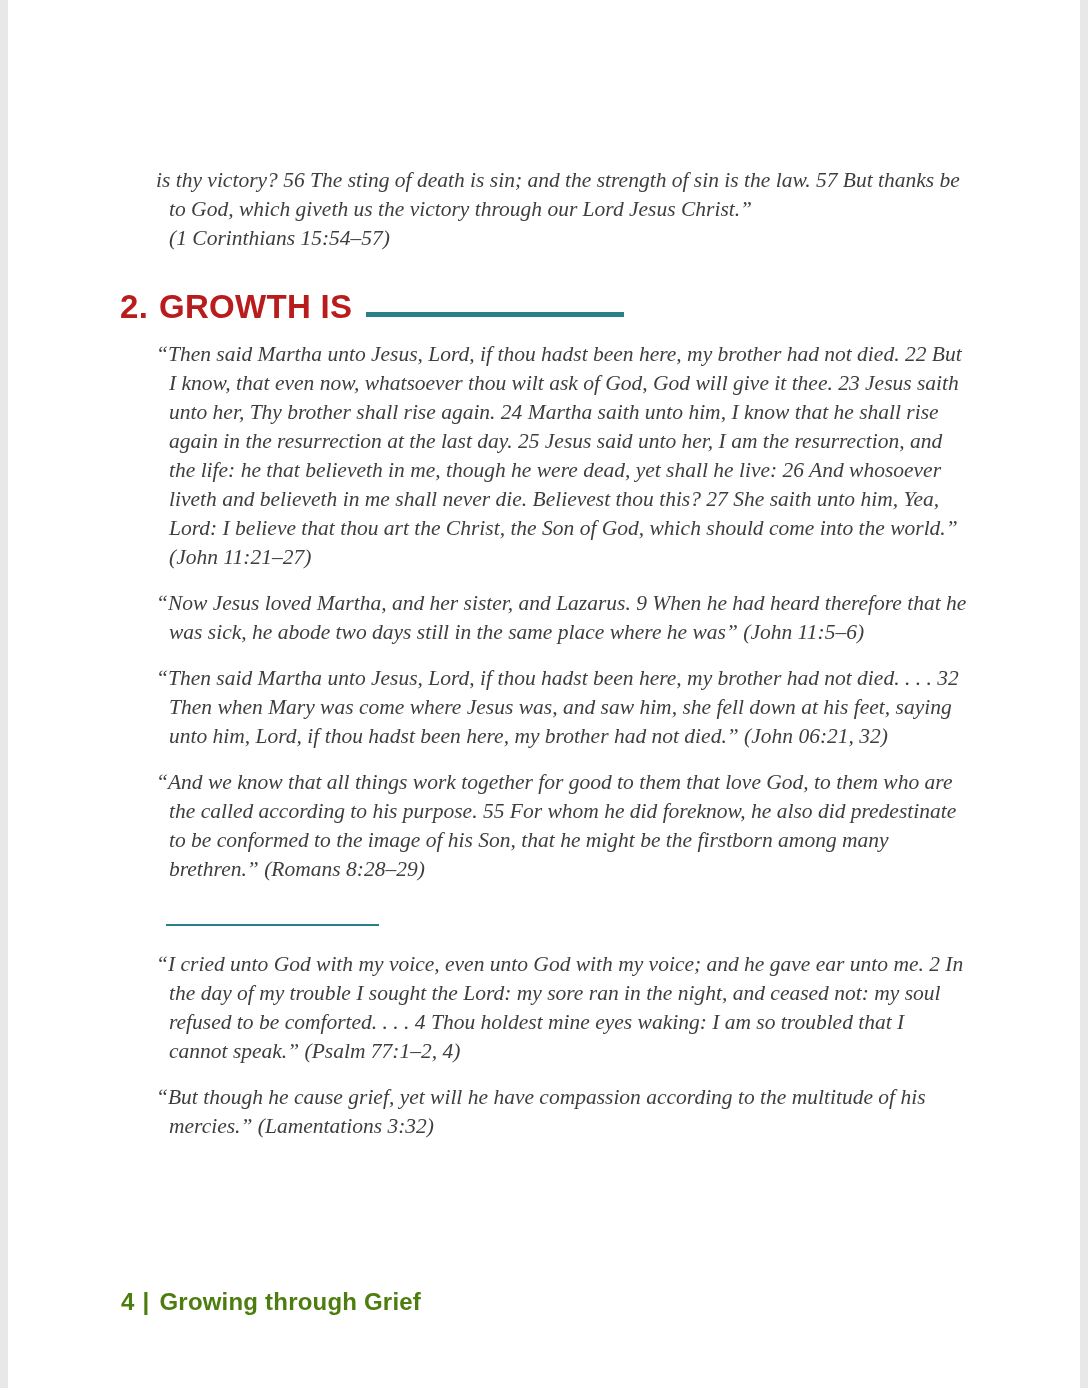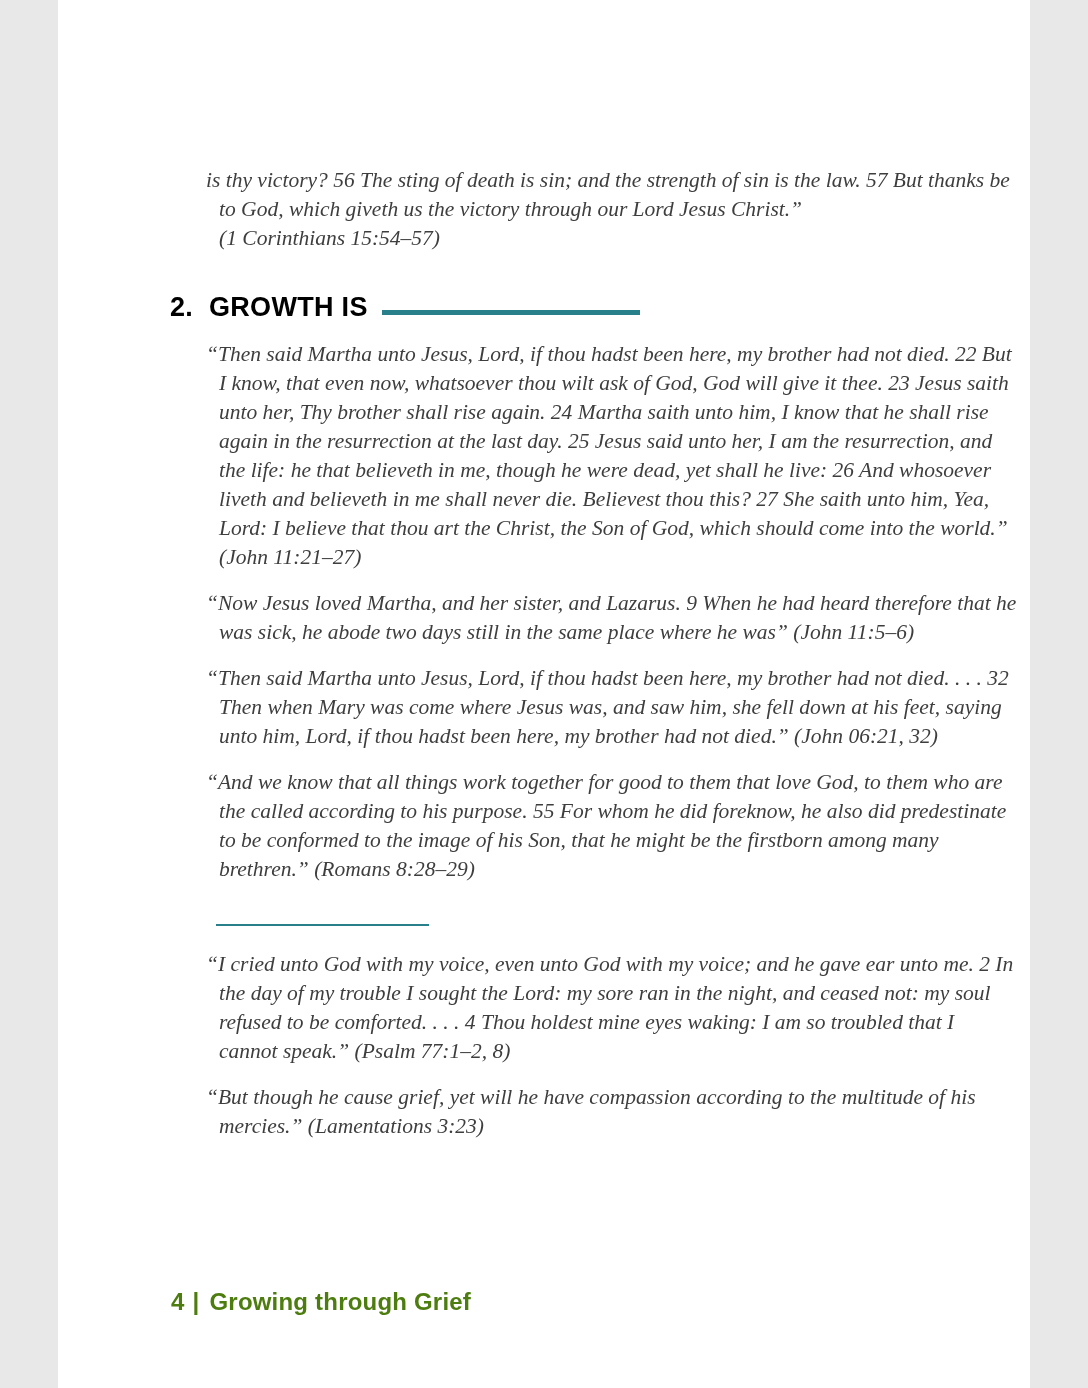--- a/index.html
+++ b/index.html
@@ -1,18 +1,18 @@
 <!DOCTYPE html>
 <html><head>
 <meta charset="utf-8">
 <style>
   html, body { margin: 0; padding: 0; background: #e8e8e8; }
   .page {
     position: relative;
-    width: 972px;
+    width: 1072px;
     height: 1388px;
     margin: 0 auto;
     background: #ffffff;
     overflow: hidden;
     font-family: "Liberation Serif", serif;
   }
   .content {
     position: absolute;
     top: 166px;
     left: 148px;
@@ -25,24 +25,24 @@
     color: #3e3e3e;
     margin: 0 0 17px 0;
     padding-left: 13px;
     text-indent: -13px;
     max-width: 800px;
     font-family: "Liberation Serif", serif;
   }
   .quote .citation { white-space: nowrap; }
   .section-heading {
     margin: 38px 0 17px -36px;
-    color: #000000;
+    color: #b91c1c;
     font-family: "Liberation Sans", sans-serif;
     font-weight: bold;
-    font-size: 27px;
+    font-size: 33px;
     line-height: 32px;
     letter-spacing: 0.3px;
     white-space: nowrap;
   }
   .section-heading .num {
     display: inline-block;
     width: 39px;
   }
   .blank-thick {
     display: inline-block;
@@ -99,20 +99,20 @@
 
 
     <p class="quote"><span>“Now Jesus loved Martha, and her sister, and Lazarus. 9 When he had heard therefore that he was sick, he abode two days still in the same place where he was”</span> <span class="citation">(John 11:5–6)</span></p>
 
     <p class="quote"><span>“Then said Martha unto Jesus, Lord, if thou hadst been here, my brother had not died. . . . 32 Then when Mary was come where Jesus was, and saw him, she fell down at his feet, saying unto him, Lord, if thou hadst been here, my brother had not died.”</span> <span class="citation">(John 06:21, 32)</span></p>
 
     <p class="quote"><span>“And we know that all things work together for good to them that love God, to them who are the called according to his purpose. 55 For whom he did foreknow, he also did predestinate to be conformed to the image of his Son, that he might be the firstborn among many brethren.”</span> <span class="citation">(Romans 8:28–29)</span></p>
 
     <div class="subheading"><span class="blank-thin blank-allow"></span></div>
 
-    <p class="quote"><span>“I cried unto God with my voice, even unto God with my voice; and he gave ear unto me. 2 In the day of my trouble I sought the Lord: my sore ran in the night, and ceased not: my soul refused to be comforted. . . . 4 Thou holdest mine eyes waking: I am so troubled that I cannot speak.”</span> <span class="citation">(Psalm 77:1–2, 8)</span></p>
+    <p class="quote"><span>“I cried unto God with my voice, even unto God with my voice; and he gave ear unto me. 2 In the day of my trouble I sought the Lord: my sore ran in the night, and ceased not: my soul refused to be comforted. . . . 4 Thou holdest mine eyes waking: I am so troubled that I cannot speak.”</span> <span class="citation">(Psalm 77:1–2, 4)</span></p>
 
-    <p class="quote"><span>“But though he cause grief, yet will he have compassion according to the multitude of his mercies.”</span> <span class="citation">(Lamentations 3:23)</span></p>
+    <p class="quote"><span>“But though he cause grief, yet will he have compassion according to the multitude of his mercies.”</span> <span class="citation">(Lamentations 3:32)</span></p>
 
   </div>
 
   <div class="footer"><span>4</span><span class="divider">|</span><span>Growing through Grief</span></div>
 </div>
 
 </body></html>

